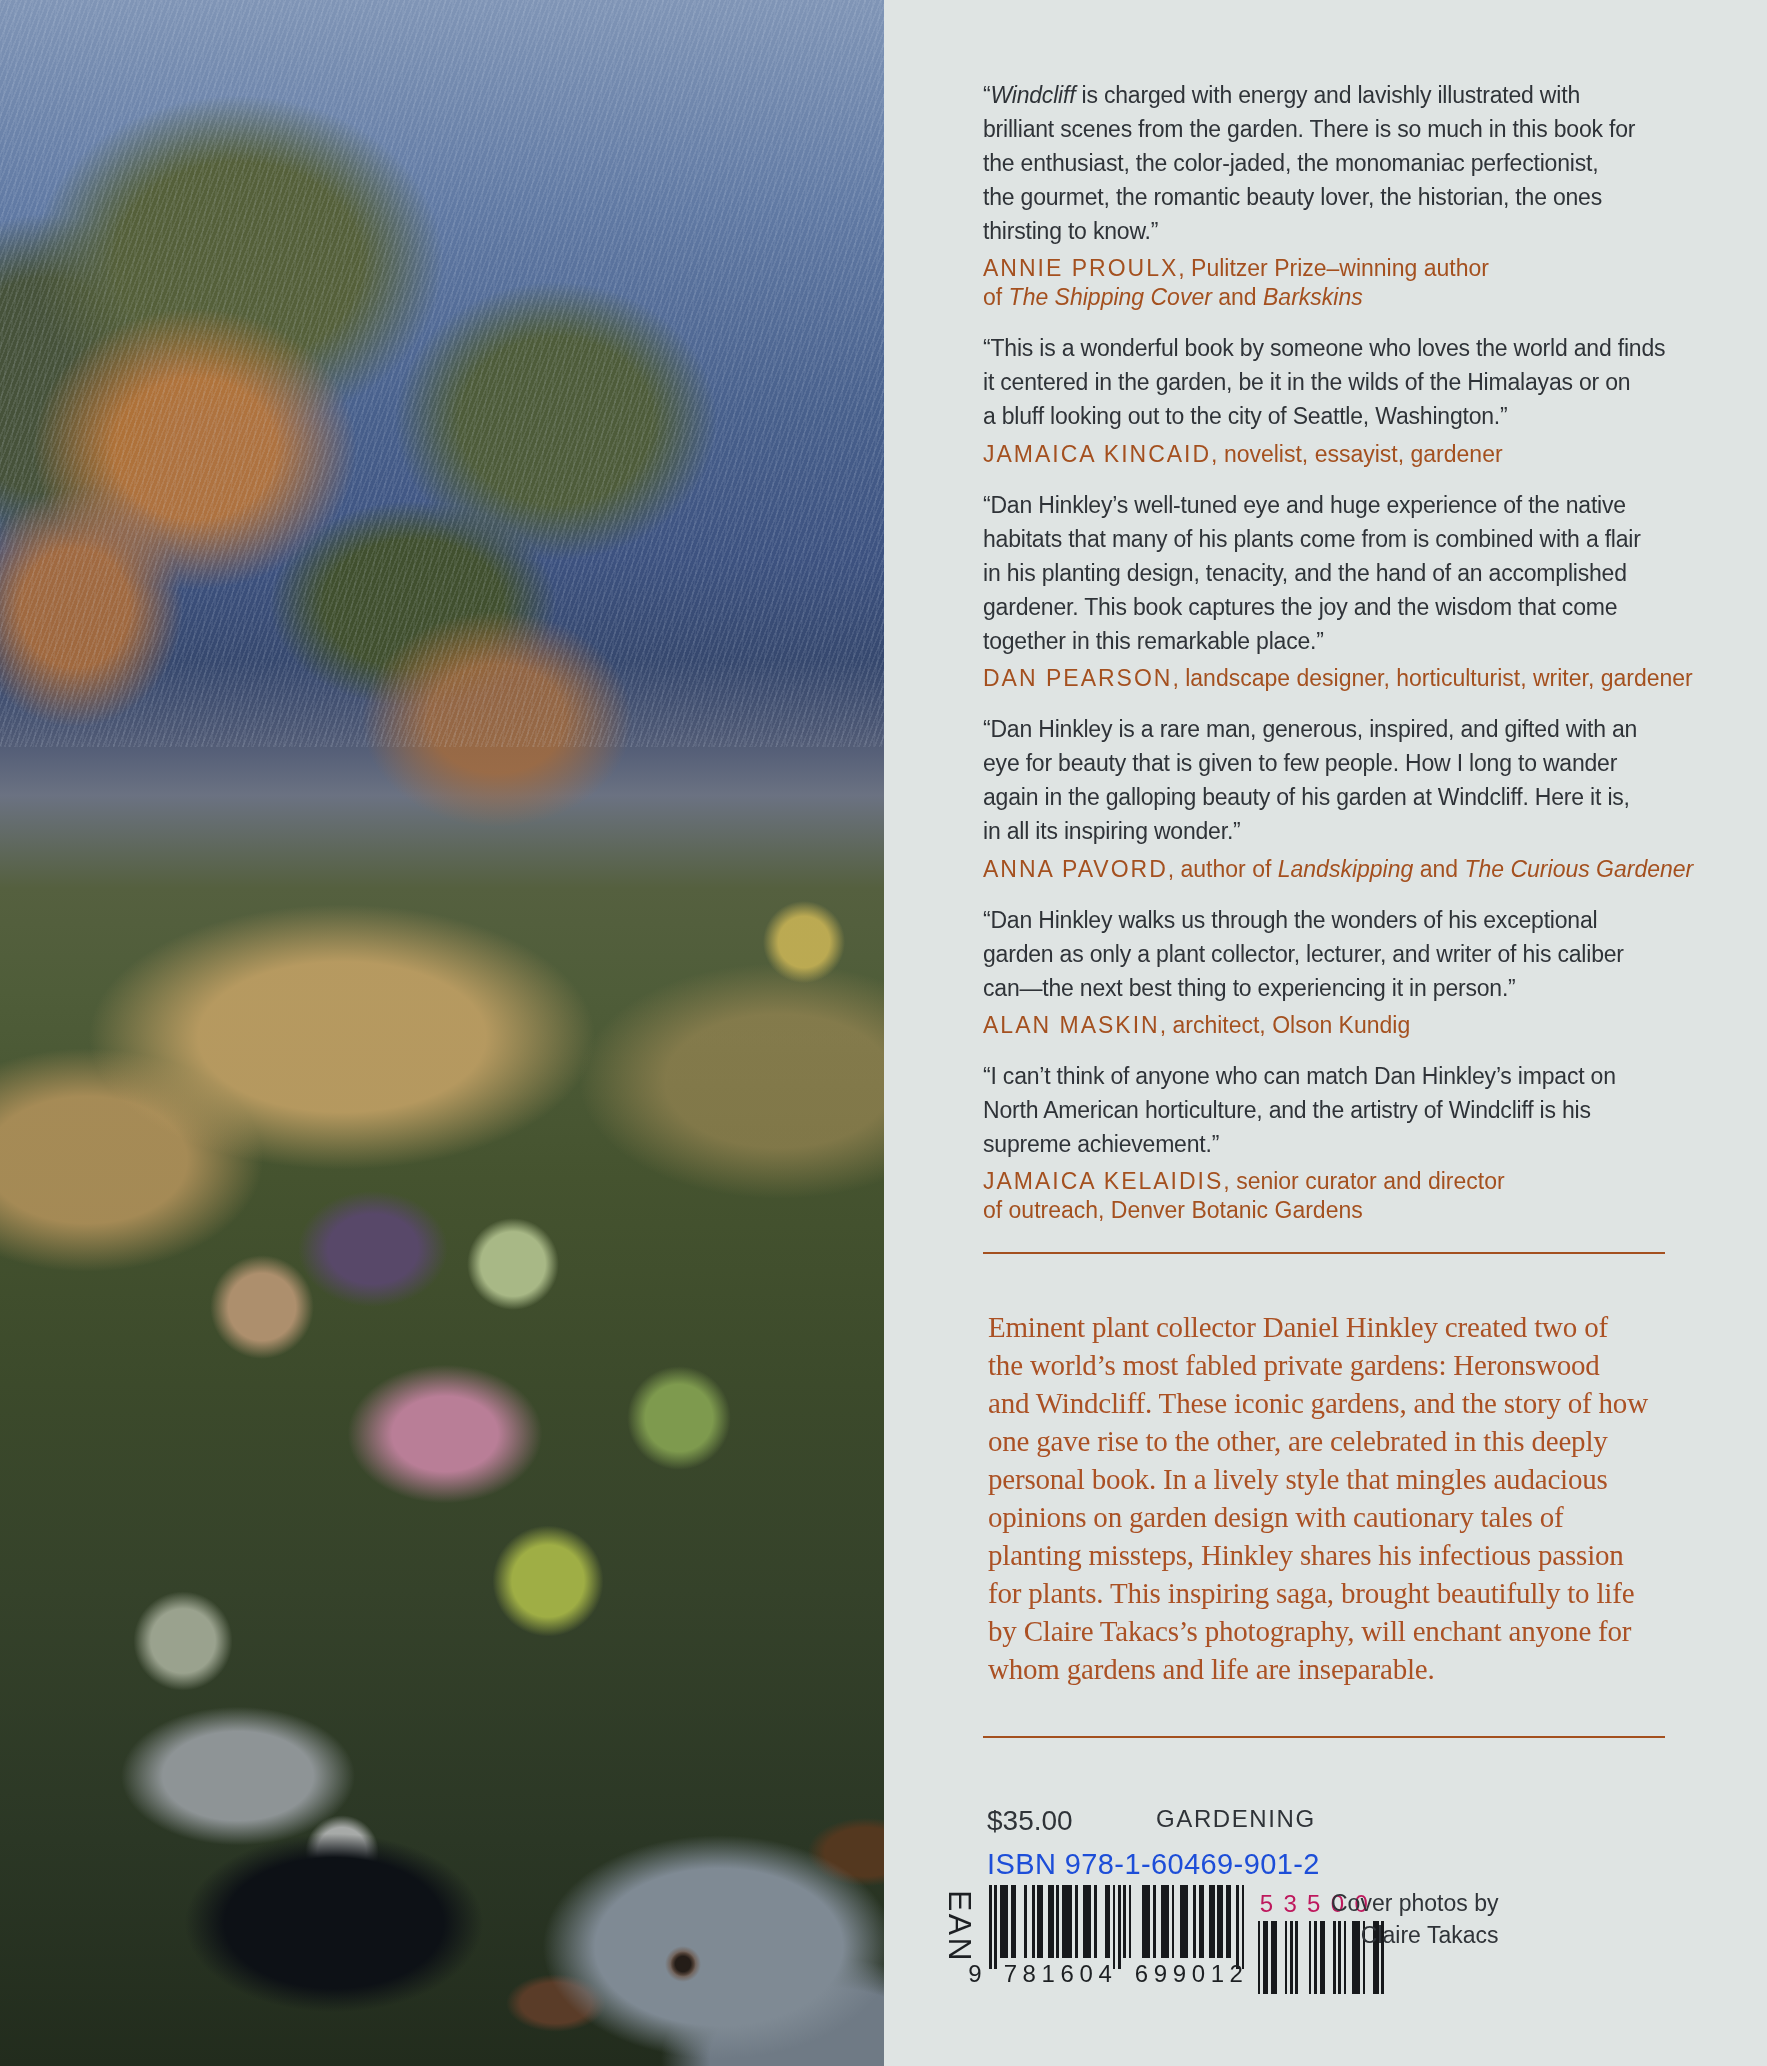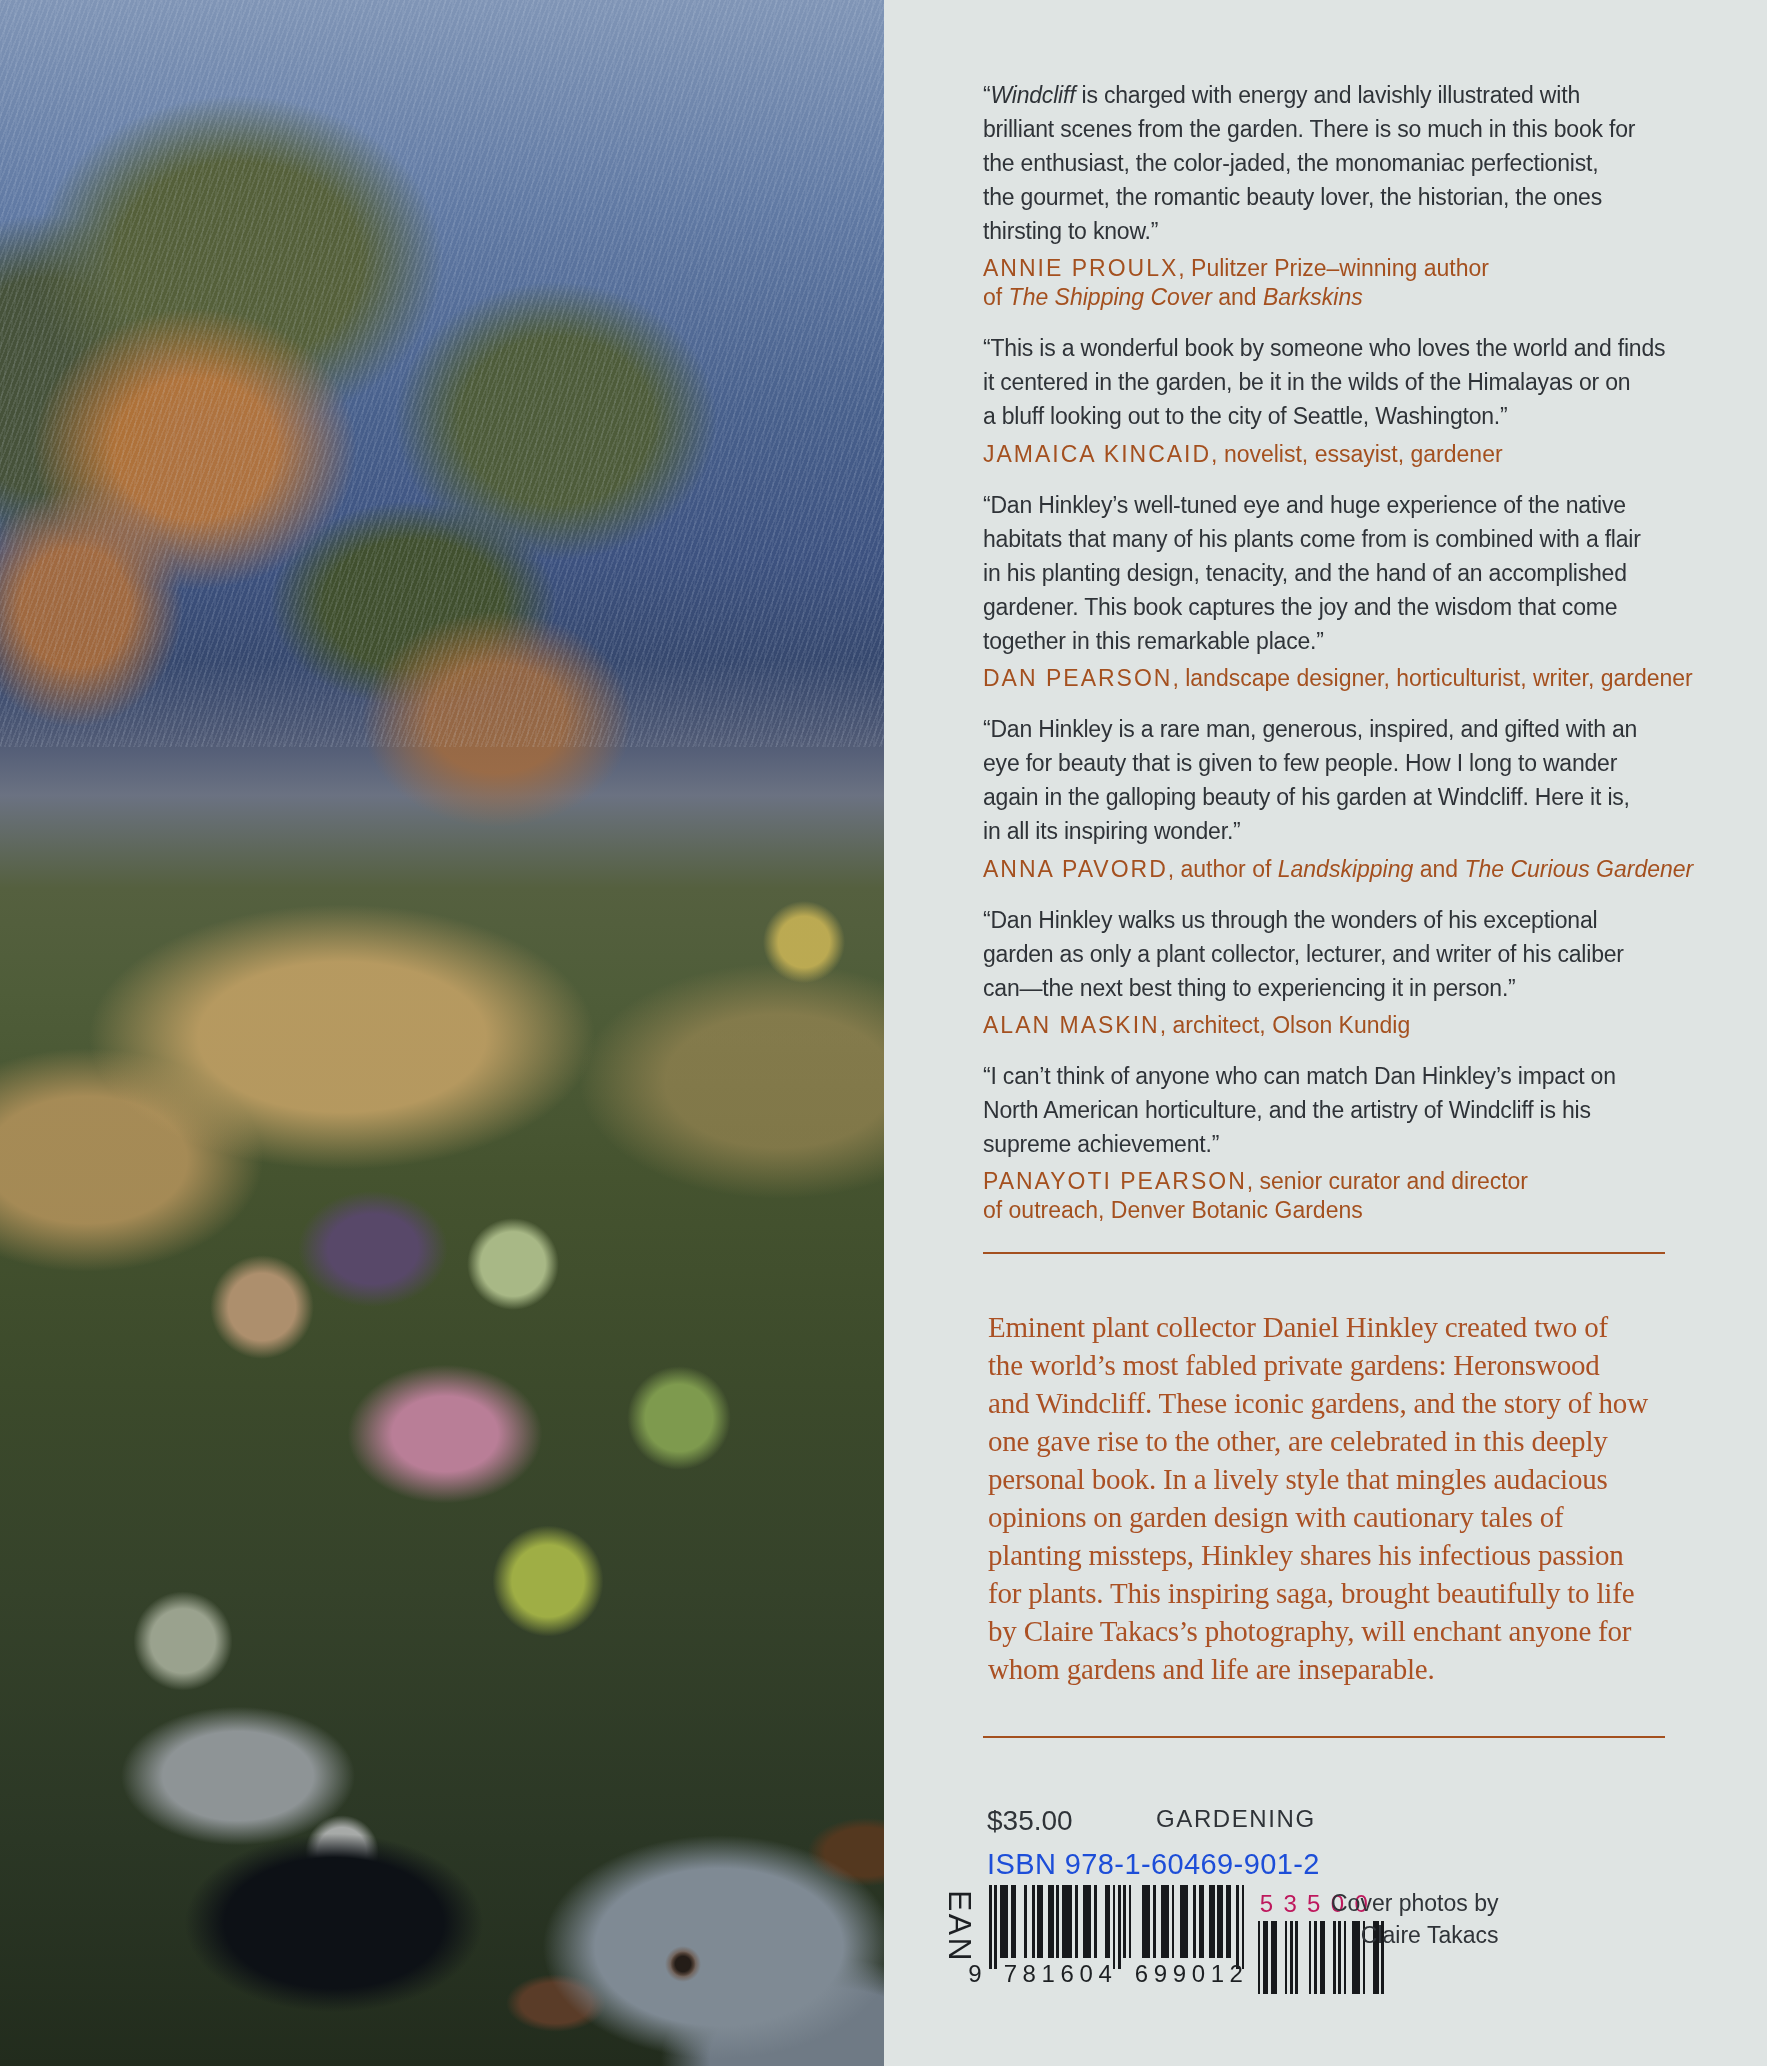--- a/index.html
+++ b/index.html
@@ -126,21 +126,21 @@
         <div class="quote">
           <p class="q-text">“Dan Hinkley is a rare man, generous, inspired, and gifted with an<br>eye for beauty that is given to few people. How I long to wander<br>again in the galloping beauty of his garden at Windcliff. Here it is,<br>in all its inspiring wonder.”</p>
           <p class="q-attr"><span class="q-name">ANNA PAVORD</span><span class="q-role">, author of <i>Landskipping</i> and <i>The Curious Gardener</i></span></p>
         </div>
         <div class="quote">
           <p class="q-text">“Dan Hinkley walks us through the wonders of his exceptional<br>garden as only a plant collector, lecturer, and writer of his caliber<br>can—the next best thing to experiencing it in person.”</p>
           <p class="q-attr"><span class="q-name">ALAN MASKIN</span><span class="q-role">, architect, Olson Kundig</span></p>
         </div>
         <div class="quote">
           <p class="q-text">“I can’t think of anyone who can match Dan Hinkley’s impact on<br>North American horticulture, and the artistry of Windcliff is his<br>supreme achievement.”</p>
-          <p class="q-attr"><span class="q-name">PANAYOTI PEARSON</span><span class="q-role">, senior curator and director<br>of outreach, Denver Botanic Gardens</span></p>
+          <p class="q-attr"><span class="q-name">JAMAICA KELAIDIS</span><span class="q-role">, senior curator and director<br>of outreach, Denver Botanic Gardens</span></p>
         </div>
       </div>
 
     <div class="rule rule1"></div>
 
     <p class="description">Eminent plant collector Daniel Hinkley created two of
 the world’s most fabled private gardens: Heronswood
 and Windcliff. These iconic gardens, and the story of how
 one gave rise to the other, are celebrated in this deeply
 personal book. In a lively style that mingles audacious

